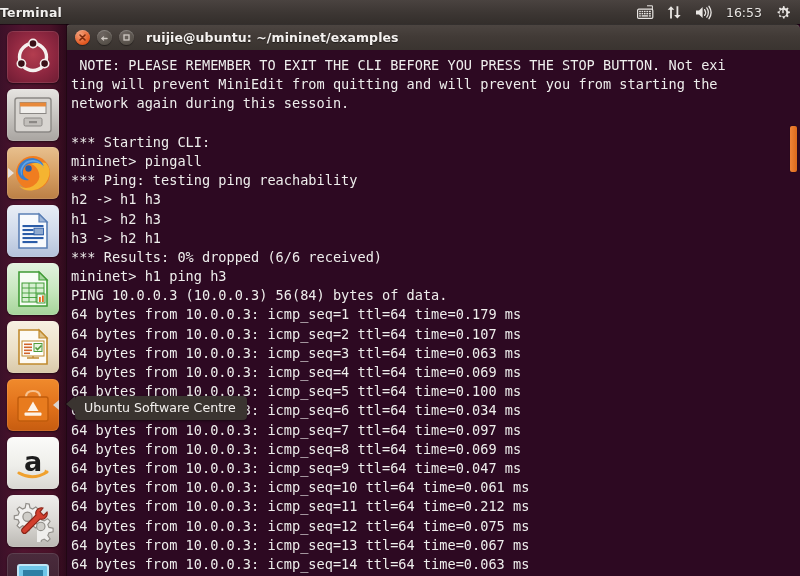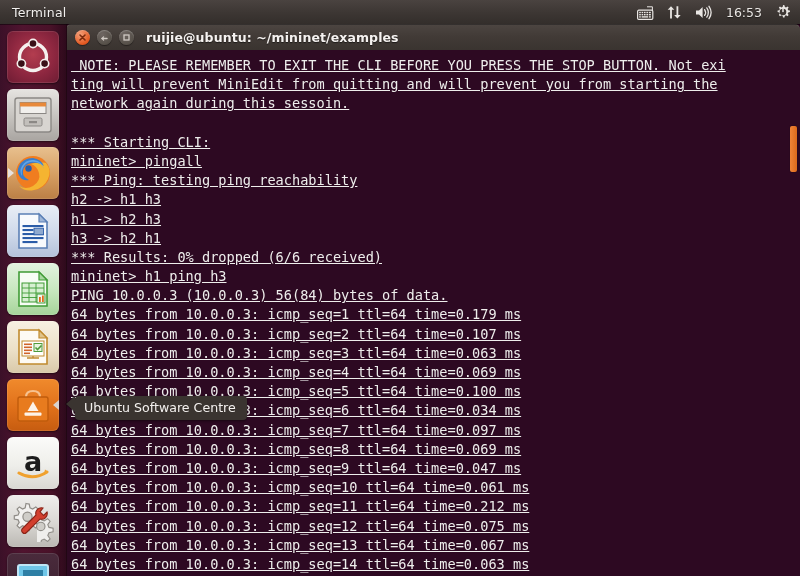--- a/index.html
+++ b/index.html
@@ -13,26 +13,26 @@
 
   
   #top-panel{
     position:absolute;left:0;top:0;width:800px;height:24px;
     background:linear-gradient(to bottom,#4a4340 0%,#3c3633 55%,#332e2b 100%);
     display:flex;align-items:center;
     box-shadow:0 1px 0 rgba(0,0,0,.45);
     z-index:40;
   }
   #panel-title{
-    color:#f2f0ee;font-size:12.5px;font-weight:normal;
-    margin-left:12px;letter-spacing:.2px;
+    color:#f2f0ee;font-size:12.5px;font-weight:bold;
+    letter-spacing:.2px;
     text-shadow:0 1px 1px rgba(0,0,0,.6);
   }
   #tray{margin-left:auto;display:flex;align-items:center;gap:13px;padding-right:9px;}
-  .tray-item{display:flex;align-items:flex-end;justify-content:center;height:15px;}
+  .tray-item{display:flex;align-items:flex-start;justify-content:center;height:15px;}
   .tray-item svg{display:block;}
   #clock{color:#e9e6e3;font-size:12.5px;font-weight:normal;text-shadow:0 1px 1px rgba(0,0,0,.5);}
 
   
   #launcher{
     position:absolute;left:0;top:24px;width:66px;height:552px;
     background:linear-gradient(to right,#3b1028 0%,#50142f 35%,#4a1229 75%,#2e0a1c 100%);
     border-right:1px solid #210713;
     z-index:30;
   }
@@ -84,21 +84,21 @@
     border-left:1px solid #1b0714;border-right:1px solid #1b0714;border-bottom:1px solid #1b0714;
     overflow:hidden;
   }
   #term-text{
     position:absolute;left:4px;top:6px;right:0;
     color:#eeeeec;
     font-family:"DejaVu Sans Mono","Liberation Mono",monospace;
     font-size:13.6px;line-height:19.2px;
     white-space:pre;letter-spacing:0px;
   }
-  .tline{height:19.2px;text-decoration:underline;}
+  .tline{height:19.2px;}
   .tline.blank{color:transparent;}
   #scroll-thumb{
     position:absolute;right:4px;top:76px;width:7px;height:46px;
     background:linear-gradient(to right,#f08437,#dd6a1c);
     border-radius:2px;
     box-shadow:0 0 1px rgba(0,0,0,.6);
   }
 
   
   #tooltip{

